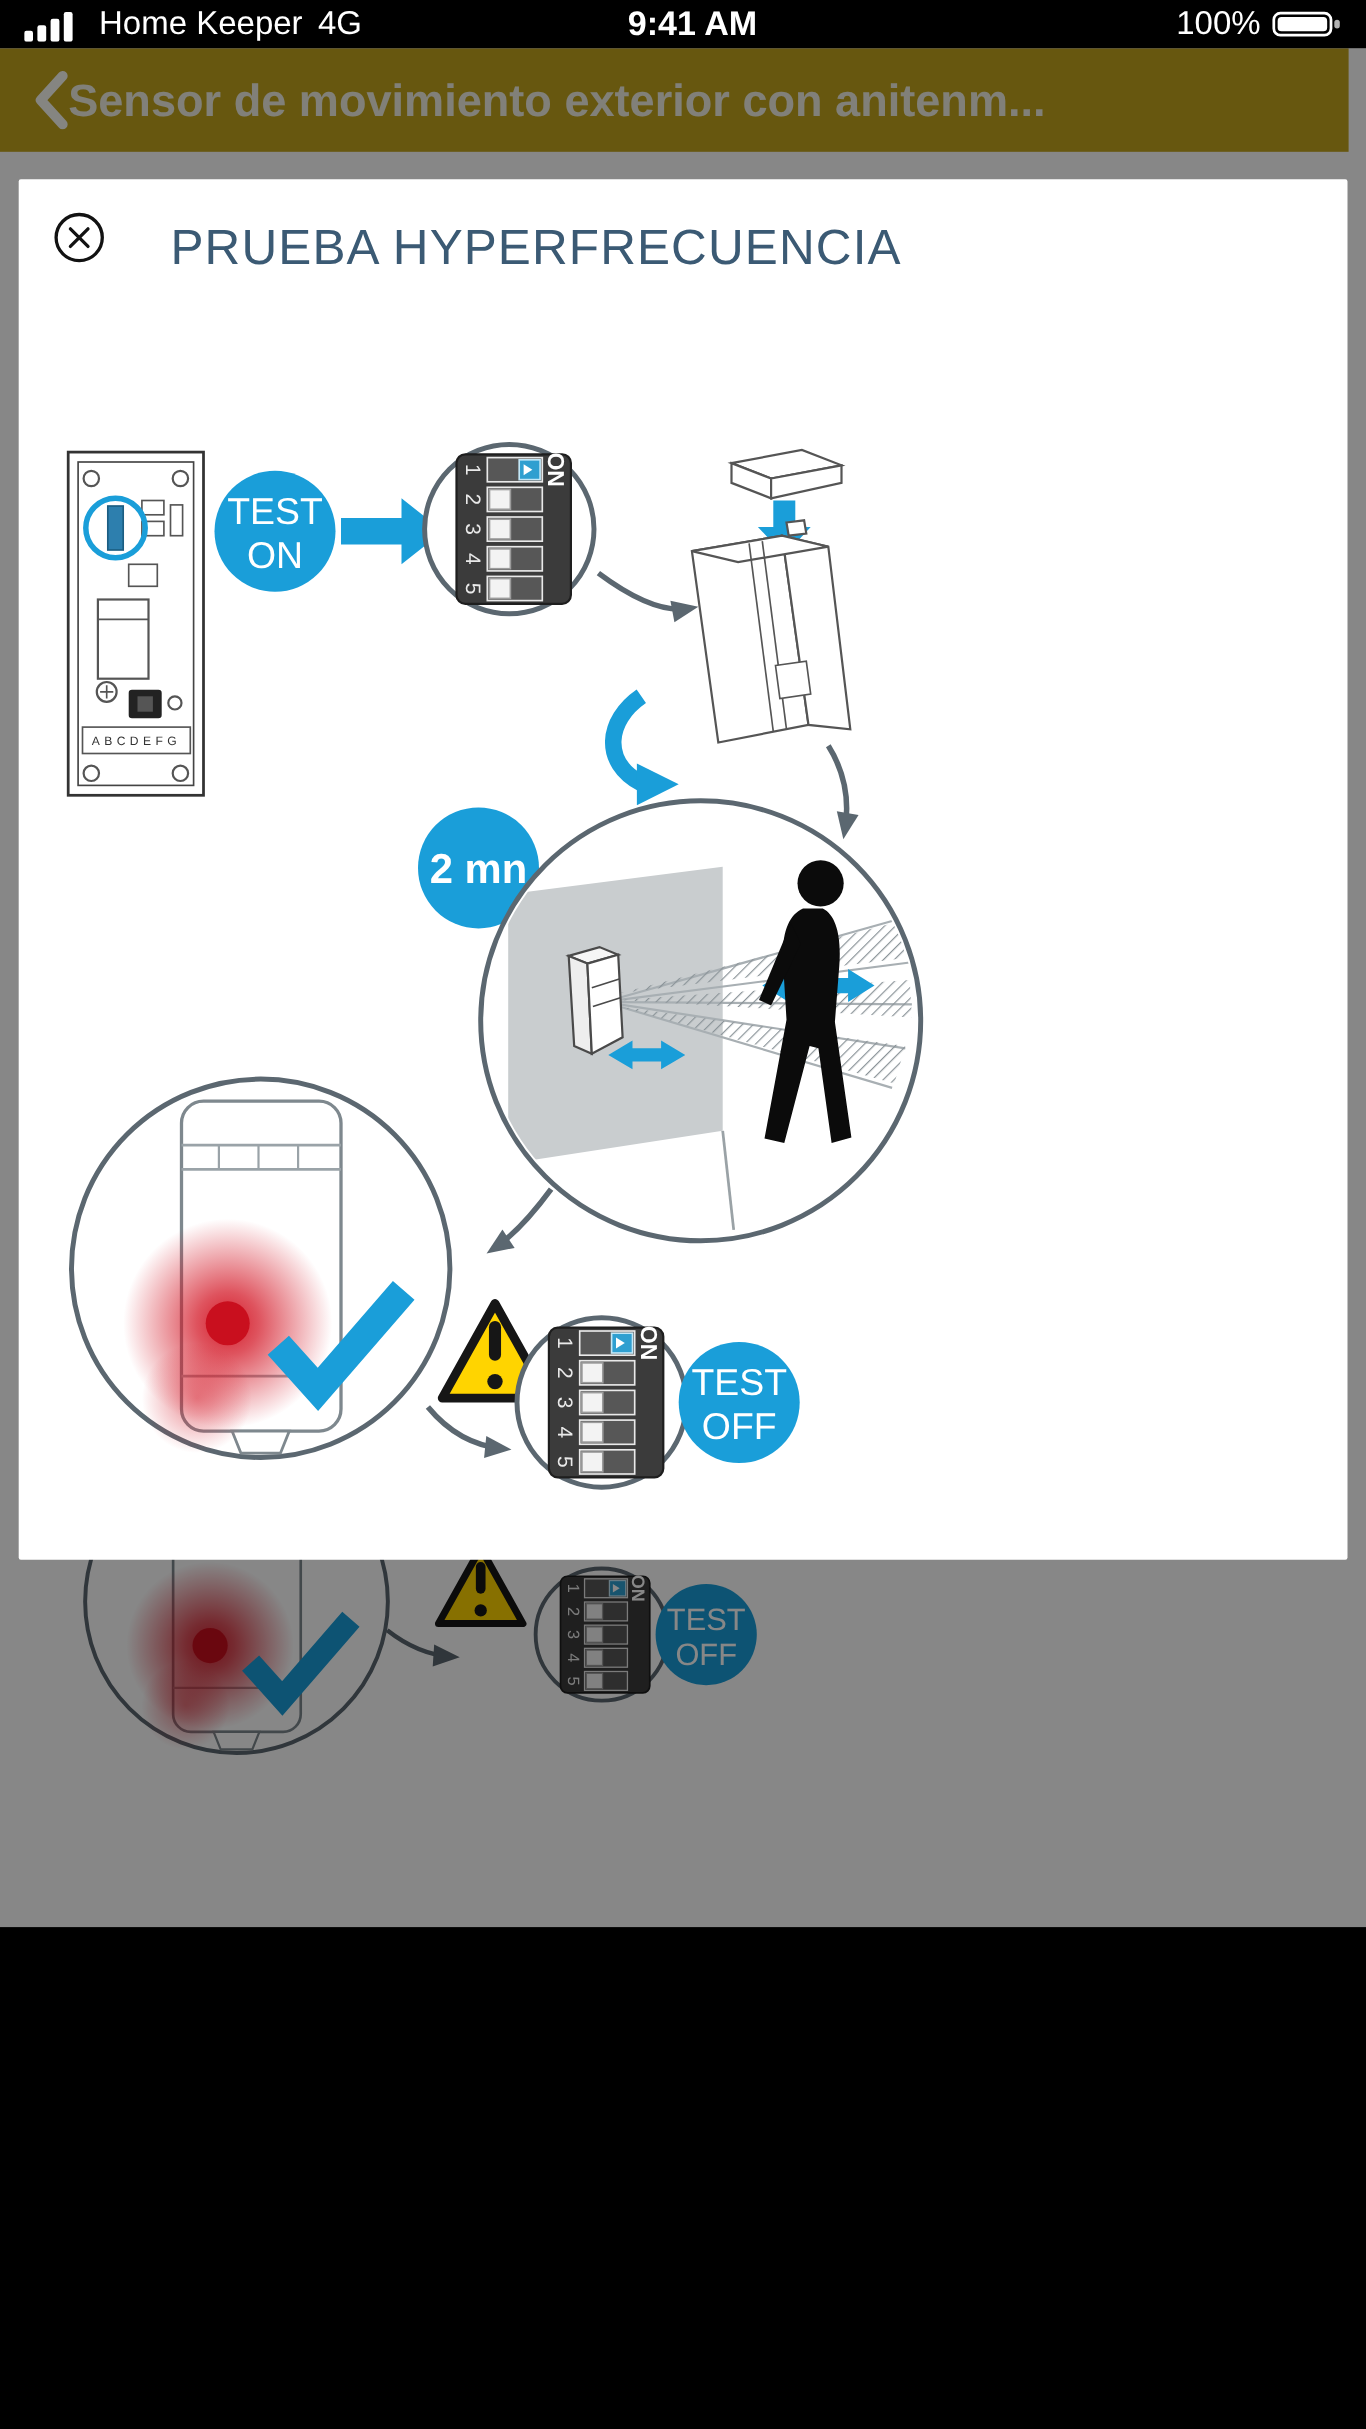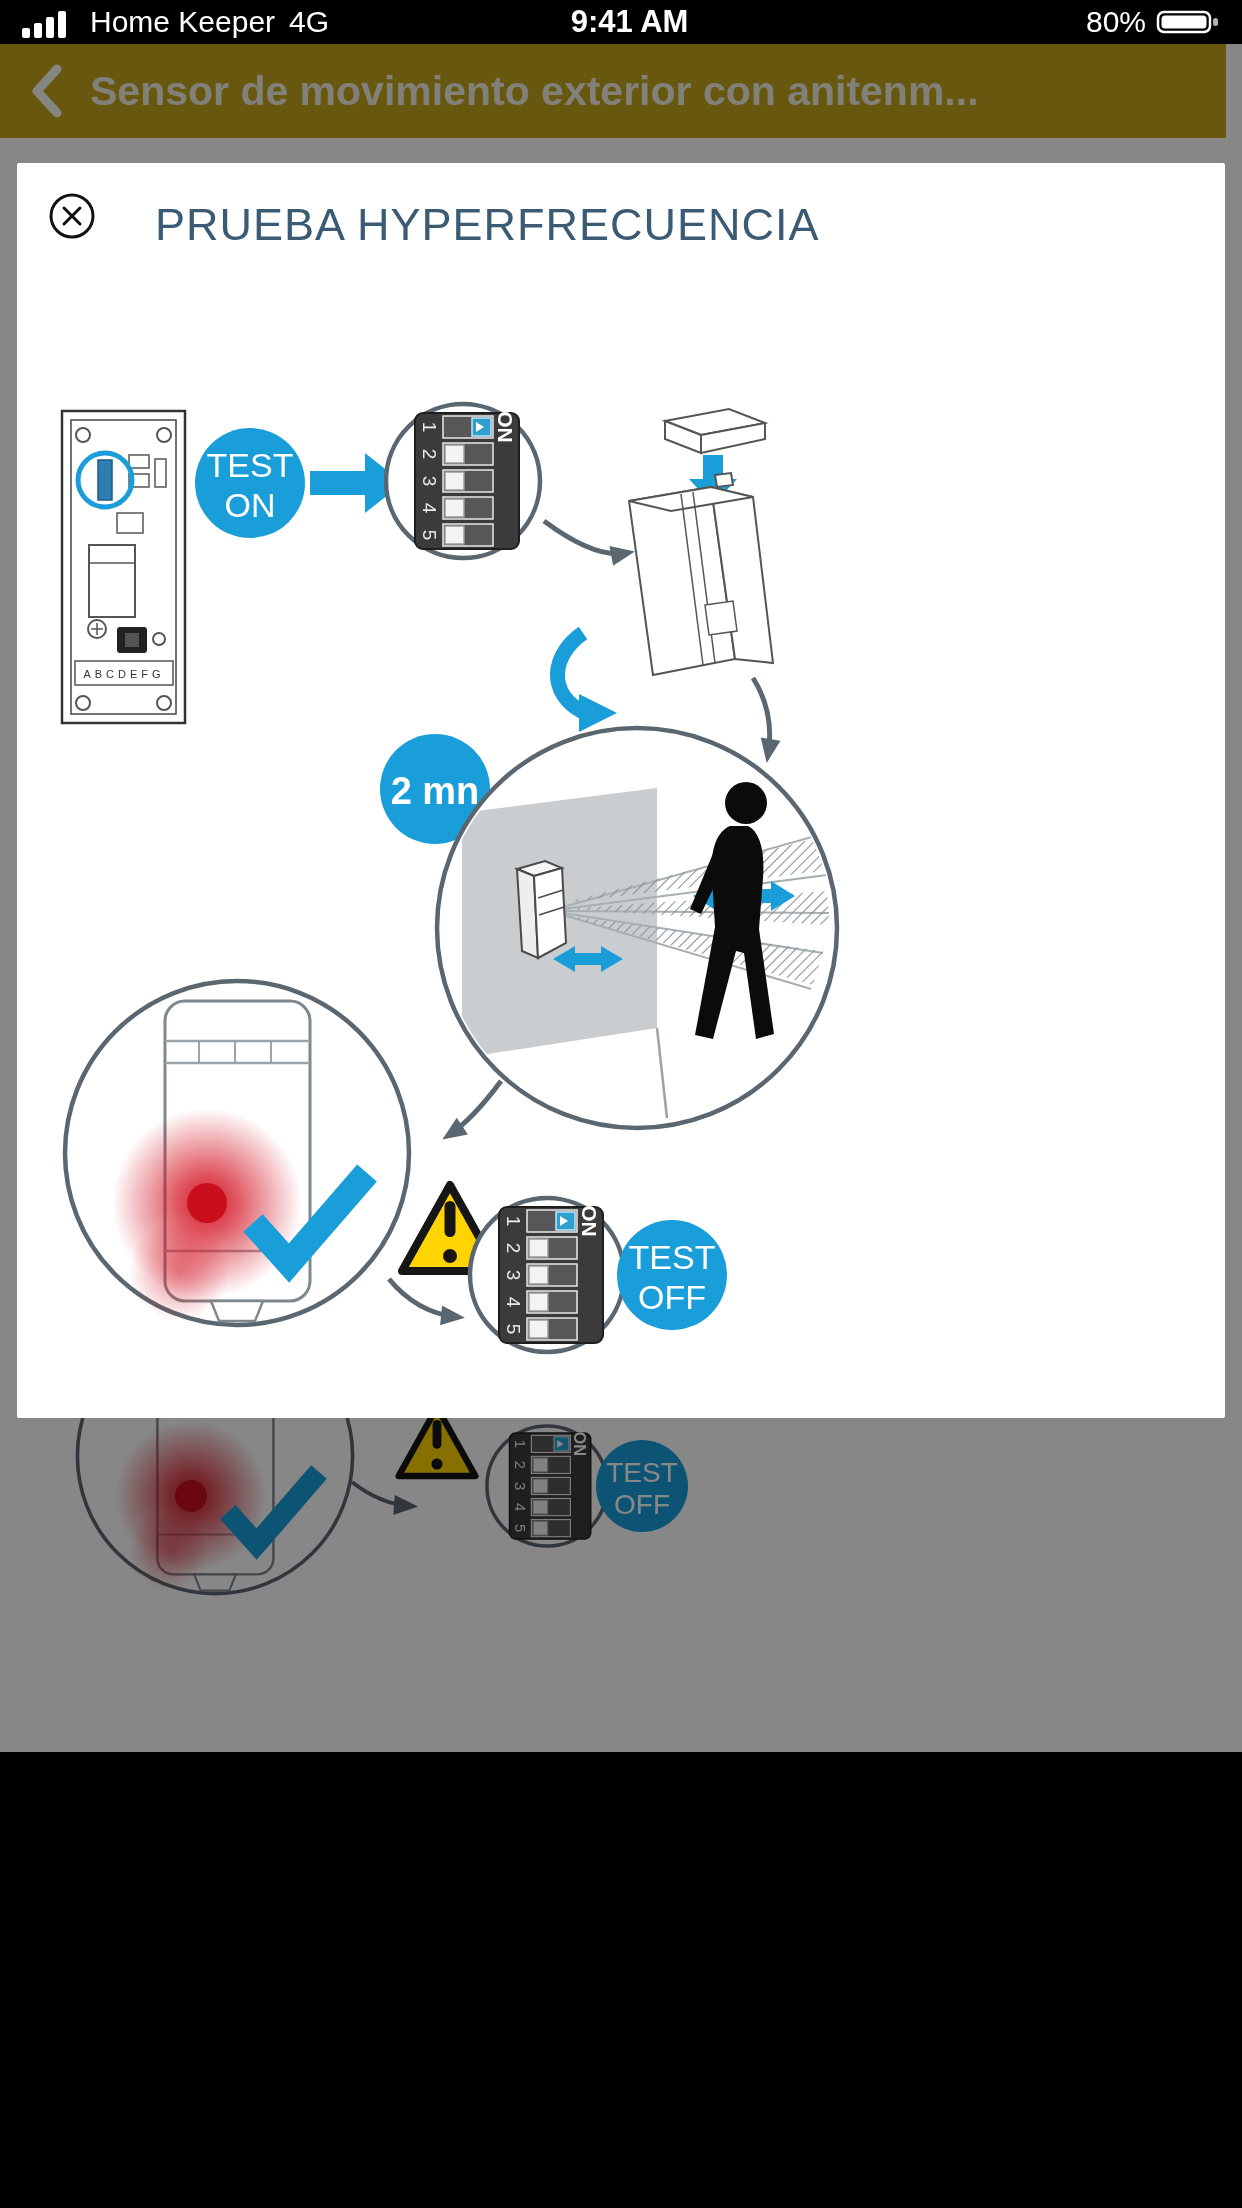--- a/index.html
+++ b/index.html
@@ -3,21 +3,21 @@
 <meta charset="utf-8">
 <style>
   *{box-sizing:border-box;margin:0;padding:0}
   html,body{background:#000}
   body,svg{font-family:"Liberation Sans",sans-serif}
   .screen{position:relative;width:1242px;height:1752px;overflow:hidden;background:#fff}
   .status-bar{position:absolute;top:0;left:0;right:0;height:44px;background:#000;color:#fff;display:flex;align-items:center;z-index:30;font-size:30px}
   .sb-left{display:flex;align-items:center;gap:14px;padding-left:22px}
   .sb-time{position:absolute;left:17px;right:0;text-align:center;font-weight:bold;font-size:31px;pointer-events:none}
   .sb-right{margin-left:auto;display:flex;align-items:center;gap:10px;padding-right:20px}
-  .nav-bar{position:absolute;top:44px;left:0;right:16px;height:94px;background:#c3a51d;display:flex;align-items:center;gap:28px;padding:0 30px;z-index:2}
+  .nav-bar{position:absolute;top:44px;left:0;right:16px;height:94px;background:#c3a51d;display:flex;align-items:center;padding:0 30px;z-index:2}
   .nav-title{font-size:41px;font-weight:bold;color:#f3f2e4;white-space:nowrap;overflow:hidden}
   .page-bg{position:absolute;inset:0;background:#fff;z-index:0}
   .dim-overlay{position:absolute;left:0;top:44px;right:0;bottom:0;background:rgba(0,0,0,0.47);z-index:10}
   .modal{position:absolute;left:17px;top:163px;width:1208px;height:1255px;background:#fff;border-radius:2px;z-index:20}
   .modal-close{position:absolute;left:30px;top:28px;width:50px;height:50px;background:none;border:none;cursor:pointer;padding:0}
   .modal-title{position:absolute;left:138px;top:36px;font-size:45px;color:#3b5a74;letter-spacing:1px}
   .diagram{position:absolute;inset:0;width:100%;height:100%}
   .bg-svg{position:absolute;left:0;top:1298px}
   .defs-svg{position:absolute;width:0;height:0}
 </style>
@@ -96,21 +96,21 @@
         <rect x="0" y="22" width="8" height="10" rx="2" fill="#fff"></rect>
         <rect x="12" y="17" width="8" height="15" rx="2" fill="#fff"></rect>
         <rect x="24" y="11" width="8" height="21" rx="2" fill="#fff"></rect>
         <rect x="36" y="5" width="8" height="27" rx="2" fill="#fff"></rect>
       </svg>
       <span>Home Keeper</span>
       <span>4G</span>
     </div>
     <div class="sb-time">9:41 AM</div>
     <div class="sb-right">
-      <span>80%</span>
+      <span>100%</span>
       <svg width="66" height="32" viewBox="0 0 66 32">
         <rect x="2" y="6" width="52" height="20" rx="6" fill="none" stroke="#fff" stroke-width="2.5"></rect>
         <rect x="5.5" y="9.5" width="45" height="13" rx="3.5" fill="#fff"></rect>
         <rect x="57" y="12" width="5" height="8" rx="2.5" fill="#fff" opacity="0.7"></rect>
       </svg>
     </div>
   </div>
 
   <div class="nav-bar">
     <svg width="32" height="54" viewBox="0 0 32 54">

